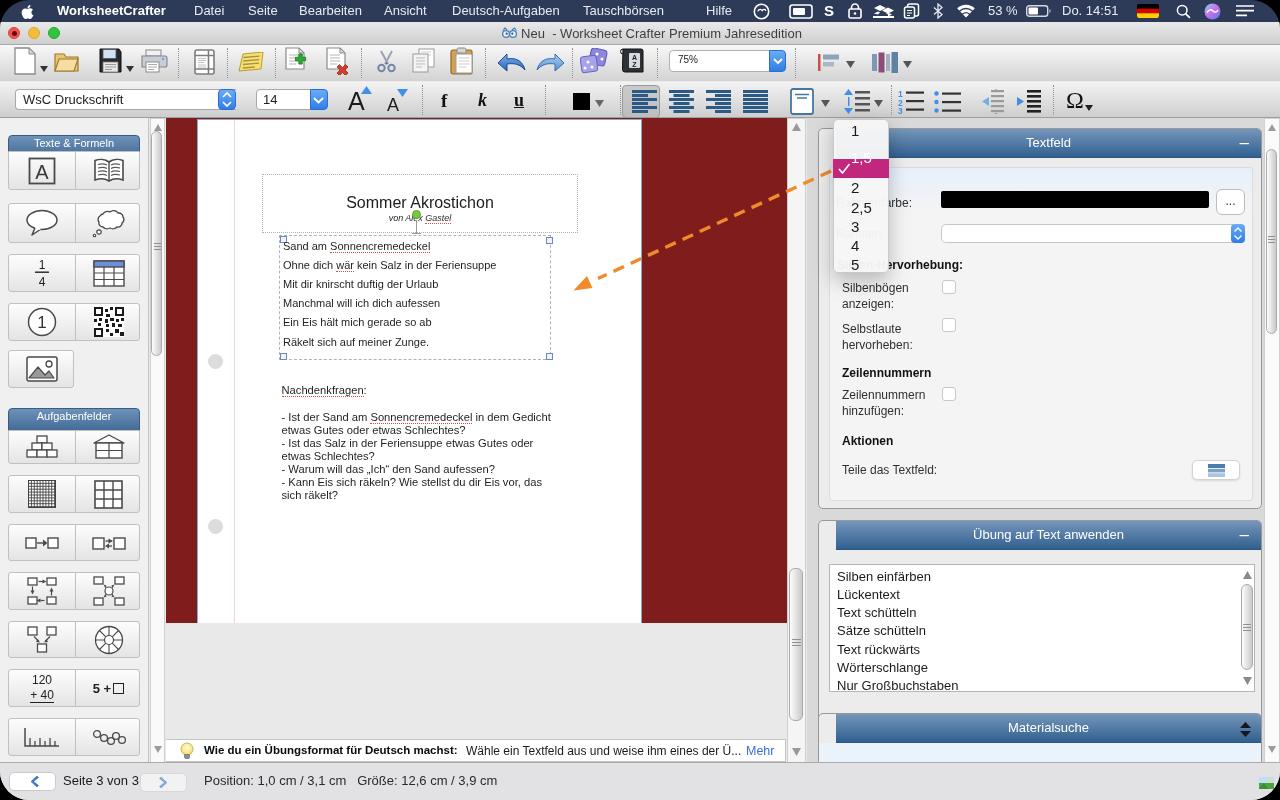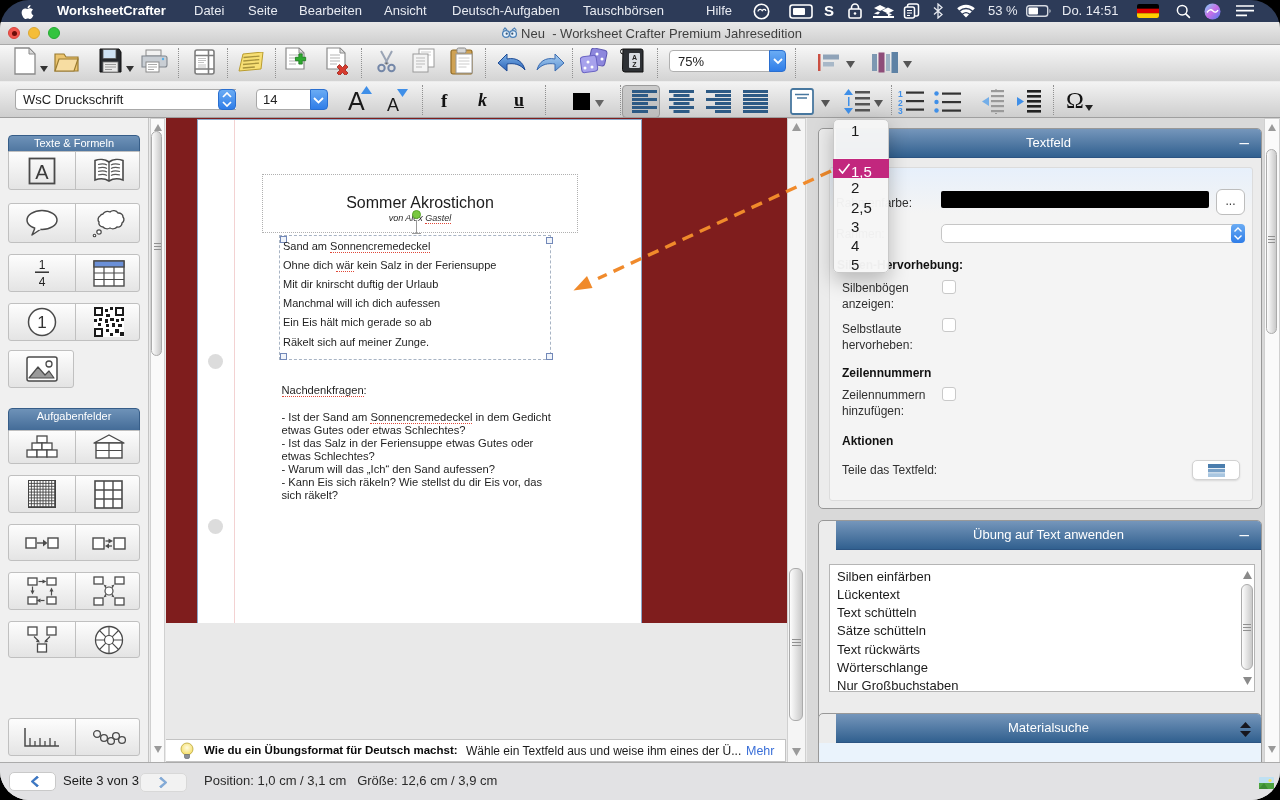--- a/index.html
+++ b/index.html
@@ -263,21 +263,21 @@
           <rect x="9" y="6" width="11" height="15" rx="1" fill="#d8dce2"></rect>
           <text x="14.5" y="12.5" font-size="7" font-weight="bold" text-anchor="middle" fill="#222" font-family="Liberation Sans">A</text>
           <text x="14.5" y="20" font-size="7" font-weight="bold" text-anchor="middle" fill="#222" font-family="Liberation Sans">Z</text>
         </svg>
 
       <div class="ab" style="left:669px;top:5px;width:116px;height:22px;background:#fff;border:1px solid #b0b0b0;border-radius:4px;"></div>
       <div class="ab" style="left:769px;top:5px;width:17px;height:22px;background:linear-gradient(#6aacf4,#2f7de8);border:1px solid #2a6fd0;border-radius:0 4px 4px 0;"></div>
       <svg class="ab" style="left:772.5px;top:13px;" width="10" height="7">
           <path d="M1 1l4 4 4-4" fill="none" stroke="#fff" stroke-width="1.8"></path>
         </svg>
-      <div class="ab" style="left:678px;top:9px;font-size:13px;color:#222;">75%</div>
+      <div class="ab" style="left:678px;top:9px;font-size:10px;color:#222;">75%</div>
 
       <svg class="ab" style="left:817px;top:8px;" width="24" height="19" viewBox="0 0 24 19">
           <rect x="1" y="1" width="2.5" height="17" fill="#cb4f42"></rect>
           <rect x="6" y="1.5" width="16" height="5" fill="#8fa3b8"></rect>
           <rect x="6" y="9" width="11" height="4.5" fill="#a8b8c8"></rect>
         </svg>
       <svg class="ab" style="left:846px;top:16px;" width="9" height="7">
           <path d="M0 0h9L4.5 7z" fill="#555"></path>
         </svg>
 
@@ -694,20 +694,36 @@
             </div>
           <div class="half r">
               <div class="icx">
                 <svg width="30" height="30" viewBox="0 0 30 30">
                   <circle cx="15" cy="15" r="13.5" fill="#fff" stroke="#4a4a4a" stroke-width="1.3"></circle>
                   <circle cx="15" cy="15" r="4.5" fill="#fff" stroke="#4a4a4a" stroke-width="1.2"></circle>
                   <g stroke="#4a4a4a" stroke-width="1.1">
                     <path d="M15 1.5v9M15 19.5v9M1.5 15h9M19.5 15h9M5.5 5.5l6.3 6.3M18.2 18.2l6.3 6.3M24.5 5.5l-6.3 6.3M11.8 18.2l-6.3 6.3"></path>
                   </g>
                 </svg>
+              </div>
+            </div>
+        </div>
+        <div class="brow" style="top:551px;height:38px;">
+          <div class="half">
+              <div class="icx">
+                <div style="font-size:12px;color:#222;text-align:center;line-height:1.2;">
+                  <div>120</div>
+                  <div style="border-bottom:1.3px solid #222;">+ 40</div>
+                </div>
+              </div>
+            </div>
+          <div class="half r">
+              <div class="icx">
+                <span style="font-size:13px;font-weight:bold;color:#222;">5 + </span>
+                <span style="display:inline-block;width:11px;height:11px;border:1.4px solid #222;margin-left:2px;"></span>
               </div>
             </div>
         </div>
         <div class="brow" style="top:600px;height:38px;">
           <div class="half">
               <div class="icx">
                 <svg width="36" height="20" viewBox="0 0 36 20">
                   <path d="M1 1v18h34" fill="none" stroke="#4a4a4a" stroke-width="1.5"></path>
                   <path d="M6 19v-8M11 19v-5M16 19v-8M21 19v-5M26 19v-8M31 19v-5" stroke="#4a4a4a" stroke-width="1.3"></path>
                 </svg>
@@ -889,20 +905,20 @@
     <line x1="271" y1="21" x2="38" y2="128.5" stroke="#f08a2b" stroke-width="3.4" stroke-dasharray="11.5,7.5"></line>
     <polygon points="13.5,140.5 27,126 32.5,138" fill="#f08a2b"></polygon>
   </svg>
   <div id="ddmenu" style="left:833px;top:119px;width:56px;height:154px;background:rgba(246,246,246,0.97);border:1px solid #c9c9c9;border-radius:5px;box-shadow:0 8px 20px rgba(0,0,0,0.25);position:absolute;font-size:15px;color:#1a1a1a;">
     <div class="ddi" style="top:0.8px;">1</div>
     <div class="ddi" style="top:36px;">1,15</div>
     <div class="ab" style="left:-1px;top:38.9px;width:56px;height:19.2px;background:#c2277e;"></div>
     <svg class="ab" style="left:4px;top:43px;" width="13" height="11">
         <path d="M1 6l3.5 4L11.5 1" fill="none" stroke="#fff" stroke-width="1.6"></path>
       </svg>
-    <div class="ddi" style="top:42px;color:#fff;">1,5</div>
+    <div class="ddi" style="top:28px;color:#fff;">1,5</div>
     <div class="ddi" style="top:58.4px;">2</div>
     <div class="ddi" style="top:77.6px;">2,5</div>
     <div class="ddi" style="top:96.8px;">3</div>
     <div class="ddi" style="top:116px;">4</div>
     <div class="ddi" style="top:135.2px;">5</div>
   </div>
 </div>
 
 </body></html>

